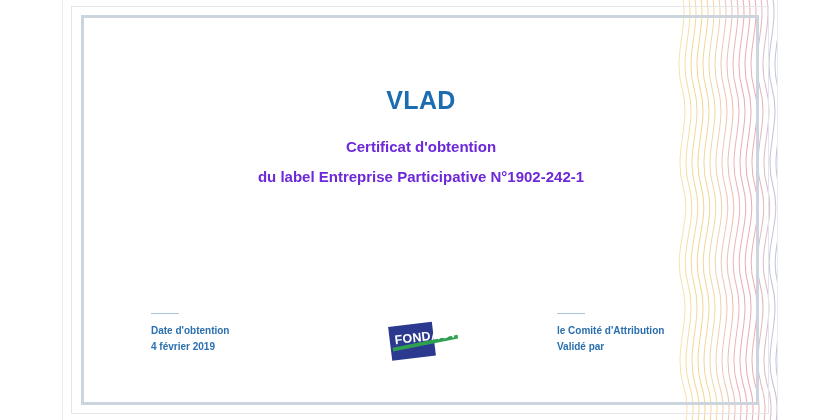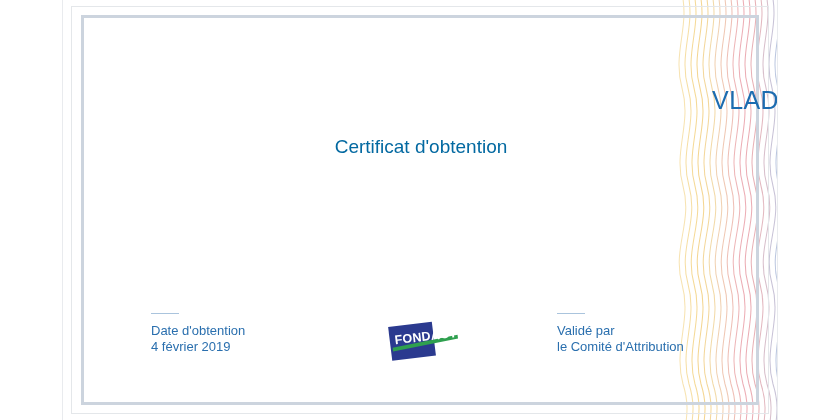--- a/index.html
+++ b/index.html
@@ -76,37 +76,37 @@
     top: 0;
     width: 716px;
     height: 420px;
   }
 
   .company-name {
     position: absolute;
     left: 0;
     top: 86px;
     width: 716px;
-    text-align: right;
+    text-align: center;
     font-size: 25px;
-    font-weight: normal;
+    font-weight: bold;
     color: #1c6cb0;
     letter-spacing: .4px;
   }
 
   .cert-lines {
     position: absolute;
     left: 0;
     top: 132px;
     width: 716px;
     text-align: center;
-    color: #0369a1;
-    font-size: 19px;
+    color: #6d28d9;
+    font-size: 15px;
     line-height: 30px;
-    font-weight: normal;
+    font-weight: bold;
   }
 
   
   .label-logo {
     position: absolute;
     left: 0;
     top: 193px;
     width: 716px;
     height: 105px;
   }
@@ -157,22 +157,23 @@
     font-size: 20px;
     color: #1c5b90;
     line-height: 20px;
   }
 
   
   .footer-block {
     position: absolute;
     top: 313px;
     color: #2a6fae;
-    font-size: 13px;
+    font-size: 10px;
     line-height: 16px;
+    font-weight: bold;
   }
   .footer-left  { left: 88px; }
   .footer-right { left: 494px; }
   .footer-rule {
     width: 28px;
     height: 1px;
     background: #aac4dd;
     margin-bottom: 9px;
   }
 
@@ -230,33 +231,34 @@
 
     <div class="frame-outer"></div>
     <div class="frame-inner"></div>
 
     <div class="content">
 
       <div class="company-name">VLAD</div>
 
       <div class="cert-lines">
         <div>Certificat d'obtention</div>
+        <div>du label Entreprise Participative N°1902-242-1</div>
       </div>
 
 
       <div class="footer-block footer-left">
         <div class="footer-rule"></div>
         <div>Date d'obtention</div>
         <div>4 février 2019</div>
       </div>
 
       <div class="footer-block footer-right">
         <div class="footer-rule"></div>
+        <div>le Comité d'Attribution</div>
         <div>Validé par</div>
-        <div>le Comité d'Attribution</div>
       </div>
 
       <svg class="fondact" viewBox="0 0 96 46" xmlns="http://www.w3.org/2000/svg">
         <g transform="rotate(-7 40 23)">
           <rect x="16" y="6" width="44" height="34" fill="#2b3a8f"></rect>
         </g>
         <g transform="rotate(-7 40 23)">
           <path d="M18 27 L84 22 L84 26 L18 31 Z" fill="#2fa04f"></path>
         </g>
         <text x="21" y="24" transform="rotate(-7 40 23)" font-family="Liberation Sans, sans-serif" font-size="12.5" font-weight="bold" fill="#ffffff" letter-spacing="0.2">FONDACT</text>

